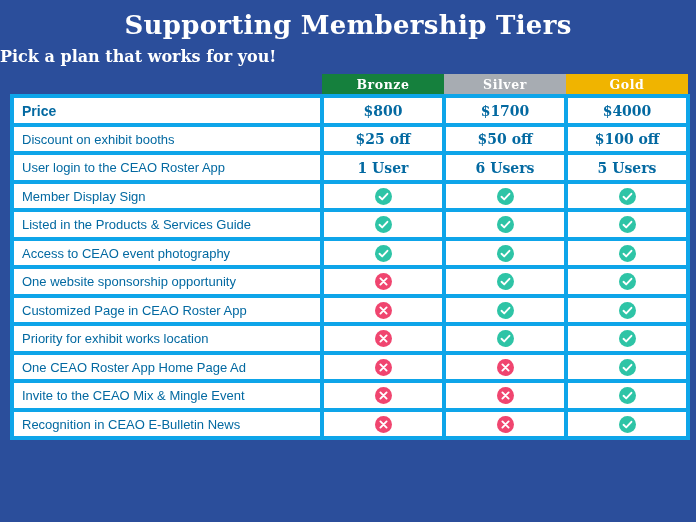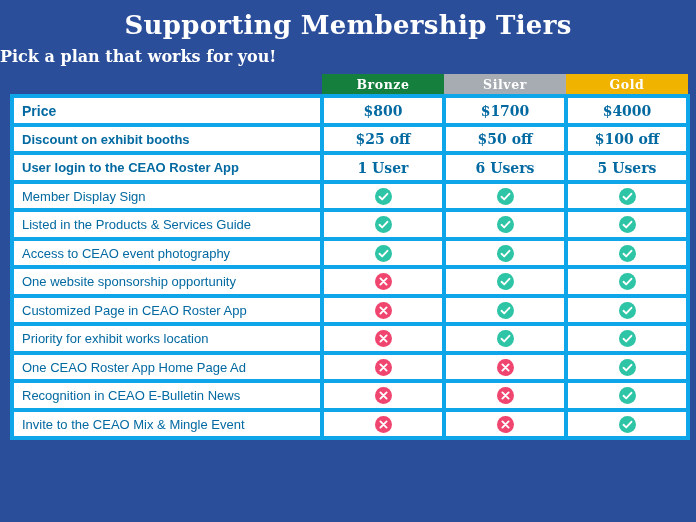--- a/index.html
+++ b/index.html
@@ -97,21 +97,21 @@
     padding: 0 8px;
     font-size: 13px;
     color: #0369a1;
     vertical-align: middle;
   }
   tbody td.val {
     text-align: center;
     padding: 0;
   }
   tbody tr.head-row td {
-    font-weight: bold;
+    font-weight: normal;
   }
   tbody tr.head-row td.val {
     font-family: "DejaVu Serif", serif;
     font-weight: bold;
     font-size: 14px;
   }
   tbody tr.price-row td.label {
     font-weight: bold;
     font-size: 14px;
   }
@@ -254,33 +254,33 @@
                   <path d="M5.4 5.4 L11.6 11.6 M11.6 5.4 L5.4 11.6" fill="none" stroke="#ffffff" stroke-width="1.9" stroke-linecap="round"></path>
                 </svg></span></td>
             <td class="val"><span class="mark no"><svg width="17" height="17" viewBox="0 0 17 17">
                   <path d="M5.4 5.4 L11.6 11.6 M11.6 5.4 L5.4 11.6" fill="none" stroke="#ffffff" stroke-width="1.9" stroke-linecap="round"></path>
                 </svg></span></td>
             <td class="val"><span class="mark yes"><svg width="17" height="17" viewBox="0 0 17 17">
                   <path d="M4.5 8.8 L7.2 11.4 L12.4 5.8" fill="none" stroke="#ffffff" stroke-width="1.9" stroke-linecap="round" stroke-linejoin="round"></path>
                 </svg></span></td>
           </tr>
           <tr>
+            <td class="label">Invite to the CEAO Mix &amp; Mingle Event</td>
+            <td class="val"><span class="mark no"><svg width="17" height="17" viewBox="0 0 17 17">
+                  <path d="M5.4 5.4 L11.6 11.6 M11.6 5.4 L5.4 11.6" fill="none" stroke="#ffffff" stroke-width="1.9" stroke-linecap="round"></path>
+                </svg></span></td>
+            <td class="val"><span class="mark no"><svg width="17" height="17" viewBox="0 0 17 17">
+                  <path d="M5.4 5.4 L11.6 11.6 M11.6 5.4 L5.4 11.6" fill="none" stroke="#ffffff" stroke-width="1.9" stroke-linecap="round"></path>
+                </svg></span></td>
+            <td class="val"><span class="mark yes"><svg width="17" height="17" viewBox="0 0 17 17">
+                  <path d="M4.5 8.8 L7.2 11.4 L12.4 5.8" fill="none" stroke="#ffffff" stroke-width="1.9" stroke-linecap="round" stroke-linejoin="round"></path>
+                </svg></span></td>
+          </tr>
+          <tr>
             <td class="label">Recognition in CEAO E-Bulletin News</td>
-            <td class="val"><span class="mark no"><svg width="17" height="17" viewBox="0 0 17 17">
-                  <path d="M5.4 5.4 L11.6 11.6 M11.6 5.4 L5.4 11.6" fill="none" stroke="#ffffff" stroke-width="1.9" stroke-linecap="round"></path>
-                </svg></span></td>
-            <td class="val"><span class="mark no"><svg width="17" height="17" viewBox="0 0 17 17">
-                  <path d="M5.4 5.4 L11.6 11.6 M11.6 5.4 L5.4 11.6" fill="none" stroke="#ffffff" stroke-width="1.9" stroke-linecap="round"></path>
-                </svg></span></td>
-            <td class="val"><span class="mark yes"><svg width="17" height="17" viewBox="0 0 17 17">
-                  <path d="M4.5 8.8 L7.2 11.4 L12.4 5.8" fill="none" stroke="#ffffff" stroke-width="1.9" stroke-linecap="round" stroke-linejoin="round"></path>
-                </svg></span></td>
-          </tr>
-          <tr>
-            <td class="label">Invite to the CEAO Mix &amp; Mingle Event</td>
             <td class="val"><span class="mark no"><svg width="17" height="17" viewBox="0 0 17 17">
                   <path d="M5.4 5.4 L11.6 11.6 M11.6 5.4 L5.4 11.6" fill="none" stroke="#ffffff" stroke-width="1.9" stroke-linecap="round"></path>
                 </svg></span></td>
             <td class="val"><span class="mark no"><svg width="17" height="17" viewBox="0 0 17 17">
                   <path d="M5.4 5.4 L11.6 11.6 M11.6 5.4 L5.4 11.6" fill="none" stroke="#ffffff" stroke-width="1.9" stroke-linecap="round"></path>
                 </svg></span></td>
             <td class="val"><span class="mark yes"><svg width="17" height="17" viewBox="0 0 17 17">
                   <path d="M4.5 8.8 L7.2 11.4 L12.4 5.8" fill="none" stroke="#ffffff" stroke-width="1.9" stroke-linecap="round" stroke-linejoin="round"></path>
                 </svg></span></td>
           </tr>

